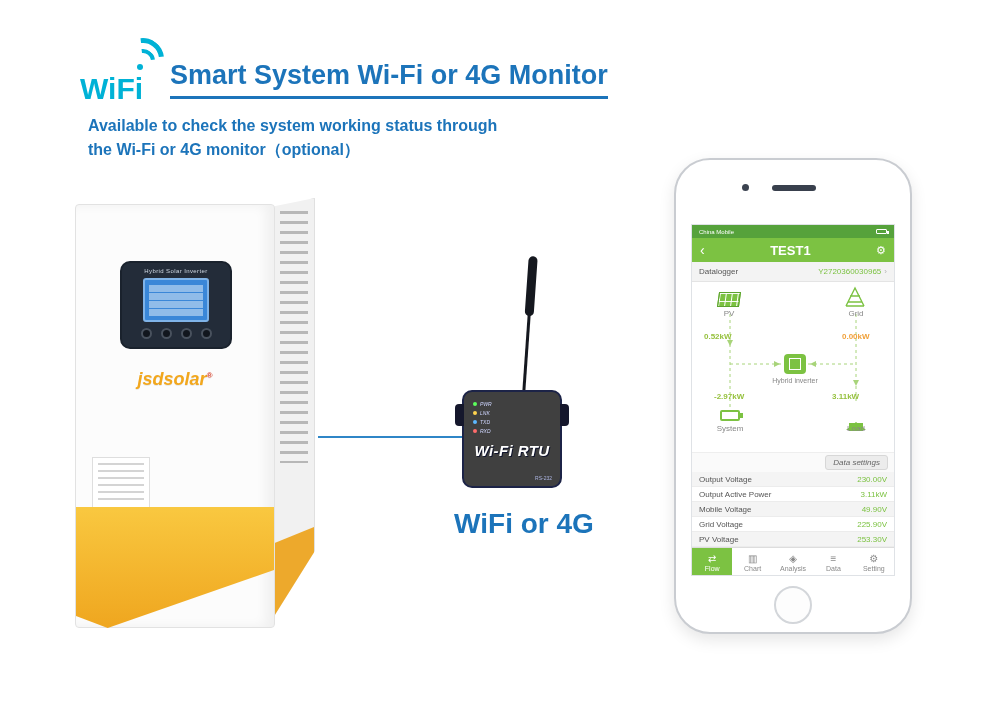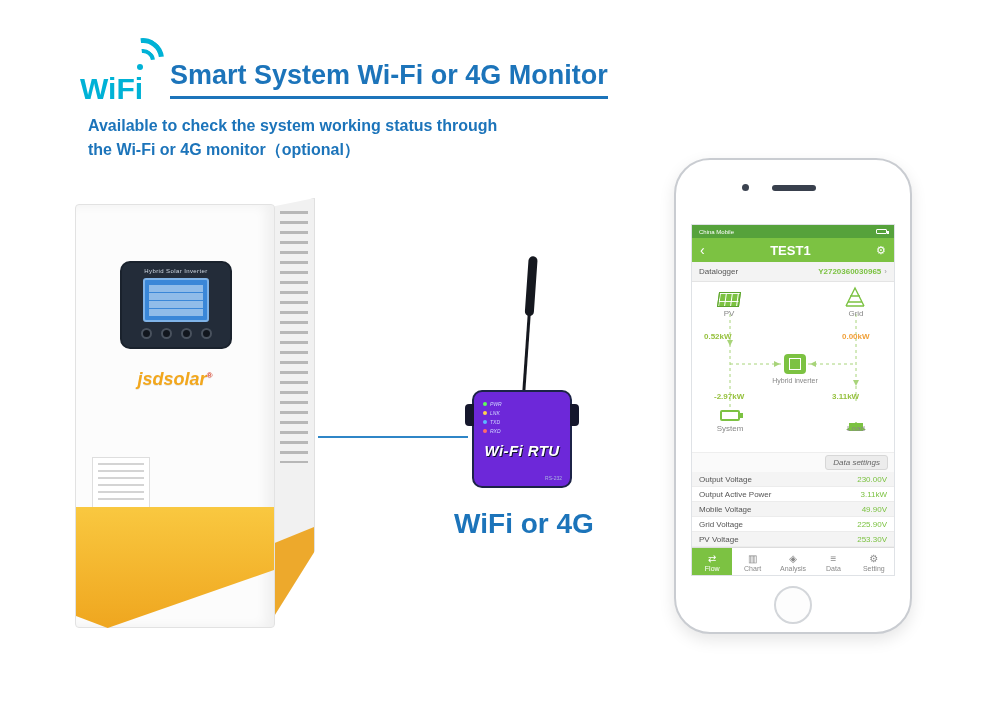--- a/index.html
+++ b/index.html
@@ -35,21 +35,21 @@
   .inv-yellow { position:absolute; left:0; top:302px; width:198px; height:121px; background:linear-gradient(180deg,#f9c840,#efa61f); clip-path:polygon(0 0,100% 0,100% 52%,16% 100%,0 90%); }
 
   
   .connect-line { position:absolute; left:318px; top:436px; width:150px; height:2px; background:#2f86c7; }
 
   
   .rtu { position:absolute; left:462px; top:256px; width:108px; height:236px; }
   .antenna { position:absolute; left:56px; top:0; width:12px; height:140px; transform:rotate(4deg); transform-origin:50% 100%; }
   .antenna-tip { position:absolute; left:1px; top:0; width:9px; height:60px; background:#15181f; border-radius:5px; }
   .antenna-stem { position:absolute; left:4px; top:56px; width:3px; height:84px; background:#15181f; }
-  .rtu-body { position:absolute; left:10px; top:134px; width:100px; height:98px; background:#6d28d9; border:2px solid #1c2347; border-radius:10px; }
+  .rtu-body { position:absolute; left:0; top:134px; width:100px; height:98px; background:#404040; border:2px solid #1c2347; border-radius:10px; }
   .rtu-ear { position:absolute; top:12px; width:9px; height:22px; background:#15172c; }
   .rtu-ear.l { left:-9px; border-radius:4px 0 0 4px; }
   .rtu-ear.r { right:-9px; border-radius:0 4px 4px 0; }
   .rtu-leds { position:absolute; left:9px; top:9px; display:flex; flex-direction:column; gap:3px; }
   .led { display:flex; align-items:center; gap:3px; font-size:5px; color:#cfd6ff; }
   .led i { width:4px; height:4px; border-radius:50%; }
   .led.l0 i { background:#5cff5c; } .led.l1 i { background:#ffd34d; }
   .led.l2 i { background:#5cb8ff; } .led.l3 i { background:#ff6b6b; }
   .rtu-name { position:absolute; left:0; top:50px; width:100%; text-align:center; color:#fff; font-weight:bold; font-style:italic; font-size:15px; letter-spacing:.4px; text-shadow:1px 1px 0 #10142c; }
   .rtu-port { position:absolute; right:8px; bottom:5px; font-size:5px; color:#aab3e0; }
@@ -64,21 +64,21 @@
 
   .status-bar { height:13px; background:#56a23b; display:flex; align-items:center; justify-content:space-between; padding:0 7px; color:#fff; font-size:6px; flex:0 0 auto; }
   .batt { width:11px; height:5px; border:1px solid #fff; border-radius:1px; position:relative; }
   .batt::after { content:""; position:absolute; right:-3px; top:1px; width:2px; height:3px; background:#fff; }
   .nav-bar { height:24px; background:#7cc242; display:flex; align-items:center; justify-content:space-between; padding:0 8px; color:#fff; flex:0 0 auto; }
   .nav-back { font-size:14px; line-height:1; }
   .nav-title { font-size:13px; font-weight:bold;text-align:center; }
   .nav-gear { font-size:11px; line-height:1; }
   .datalogger-row { height:20px; background:#f3f3f3; border-bottom:1px solid #e4e4e4; display:flex; align-items:center; justify-content:space-between; padding:0 7px; font-size:8px; flex:0 0 auto; }
   .dl-label { color:#555; }
-  .dl-value { color:#7cc242; display:flex; align-items:flex-end; gap:3px;font-weight:bold; }
+  .dl-value { color:#7cc242; display:flex; align-items:flex-end; gap:3px; }
   .dl-value .chev { color:#b5b5b5; }
 
   .flow-area { position:relative; height:170px; background:#fff; flex:0 0 auto; }
   .flow-area svg { position:absolute; left:0; top:0; }
   .flow-label { position:absolute; font-size:8px; color:#888; text-align:center; }
   .flow-val { position:absolute; font-size:8px; font-weight:bold; color:#96c13e; }
   .flow-val.orange { color:#f0a13a; }
   .pv-icon { position:absolute; left:26px; top:10px; width:22px; height:15px; background-color:#7cc242; border:1px solid #5da32f; background-image:linear-gradient(90deg,#fff 1px,transparent 1px),linear-gradient(#fff 1px,transparent 1px); background-size:6px 8px; transform:skewX(-8deg); }
   .hub-icon { position:absolute; left:92px; top:72px; width:22px; height:20px; background:#7cc242; border-radius:4px; }
   .hub-icon::after { content:""; position:absolute; inset:4px 5px; border:1px solid #fff; }

